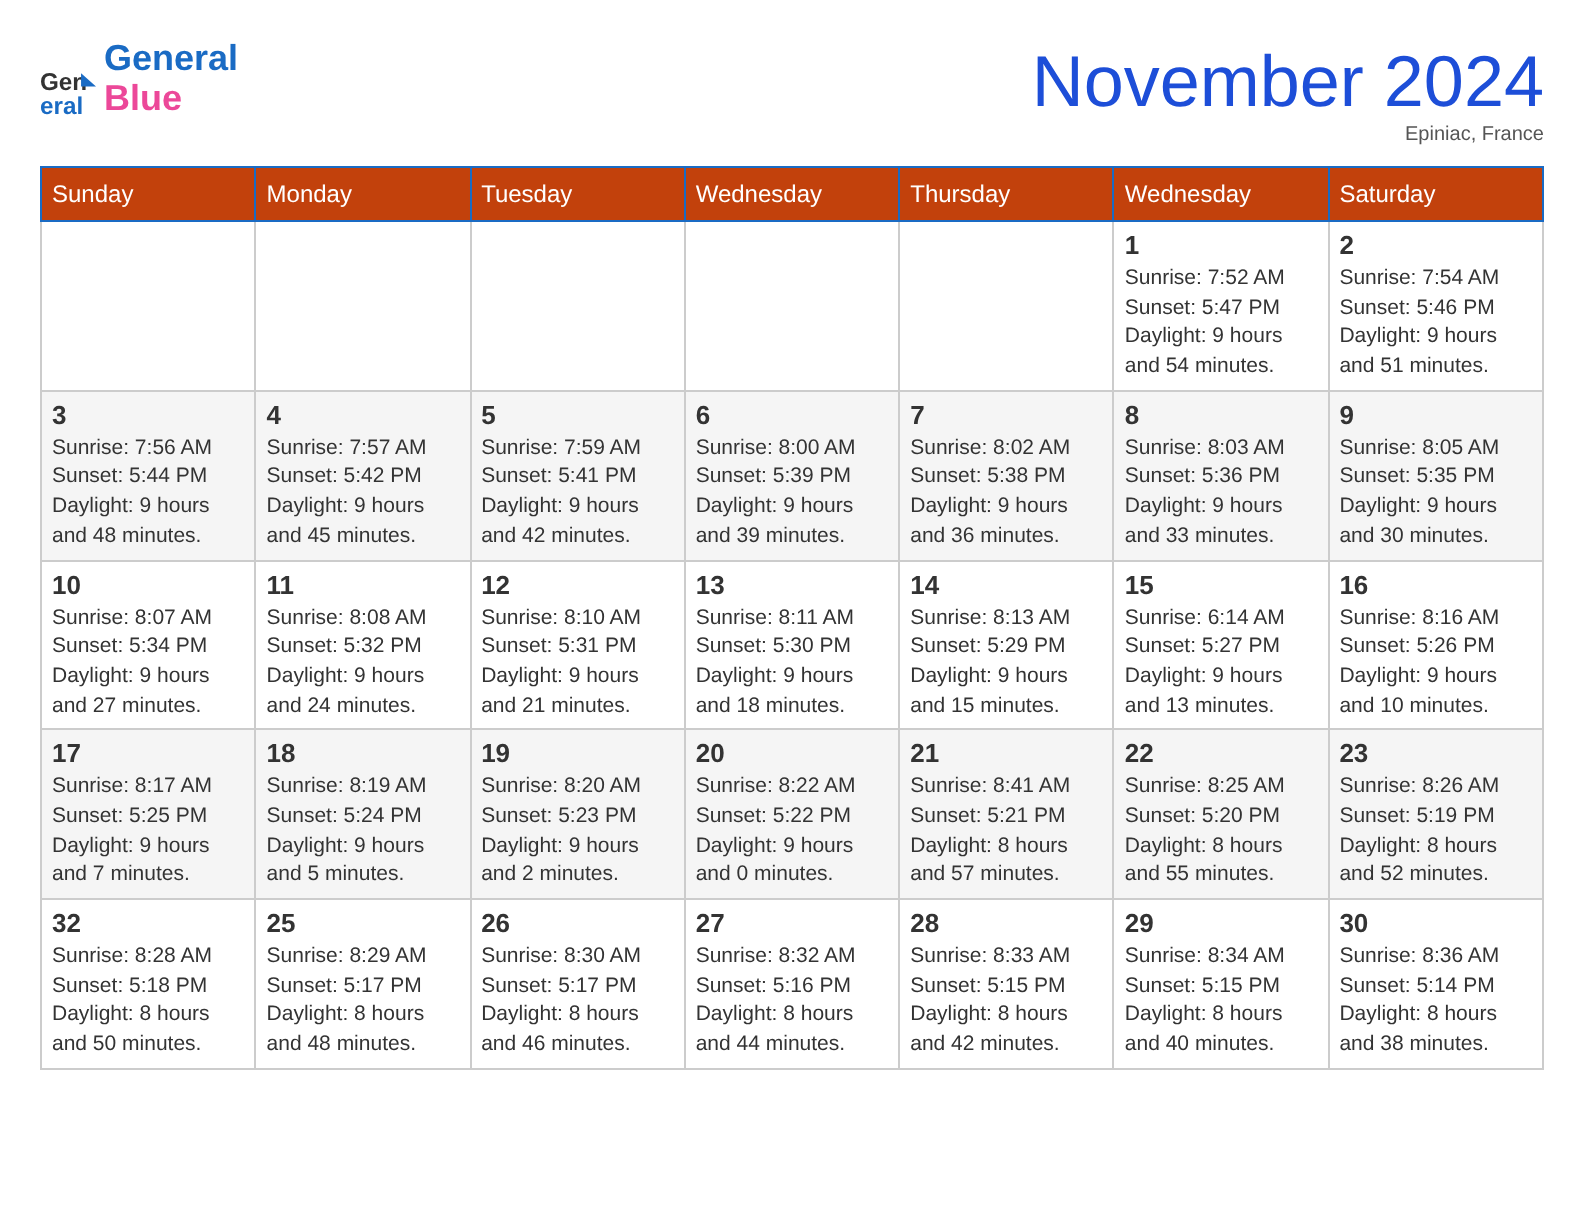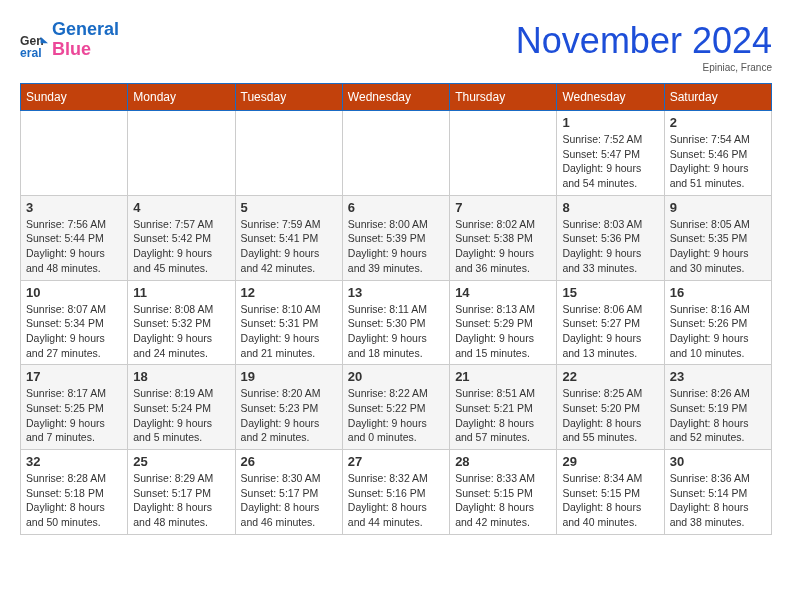--- a/index.html
+++ b/index.html
@@ -149,21 +149,21 @@
 Daylight: 9 hours and 18 minutes.</div>
           </td>
           <td>
             <span class="day-num">14</span>
             <div class="day-info" style="white-space: pre-line;">Sunrise: 8:13 AM
 Sunset: 5:29 PM
 Daylight: 9 hours and 15 minutes.</div>
           </td>
           <td>
             <span class="day-num">15</span>
-            <div class="day-info" style="white-space: pre-line;">Sunrise: 8:06 AM
+            <div class="day-info" style="white-space: pre-line;">Sunrise: 6:14 AM
 Sunset: 5:27 PM
 Daylight: 9 hours and 13 minutes.</div>
           </td>
           <td>
             <span class="day-num">16</span>
             <div class="day-info" style="white-space: pre-line;">Sunrise: 8:16 AM
 Sunset: 5:26 PM
 Daylight: 9 hours and 10 minutes.</div>
           </td>
         </tr>
@@ -187,21 +187,21 @@
 Daylight: 9 hours and 2 minutes.</div>
           </td>
           <td>
             <span class="day-num">20</span>
             <div class="day-info" style="white-space: pre-line;">Sunrise: 8:22 AM
 Sunset: 5:22 PM
 Daylight: 9 hours and 0 minutes.</div>
           </td>
           <td>
             <span class="day-num">21</span>
-            <div class="day-info" style="white-space: pre-line;">Sunrise: 8:51 AM
+            <div class="day-info" style="white-space: pre-line;">Sunrise: 8:41 AM
 Sunset: 5:21 PM
 Daylight: 8 hours and 57 minutes.</div>
           </td>
           <td>
             <span class="day-num">22</span>
             <div class="day-info" style="white-space: pre-line;">Sunrise: 8:25 AM
 Sunset: 5:20 PM
 Daylight: 8 hours and 55 minutes.</div>
           </td>
           <td>

